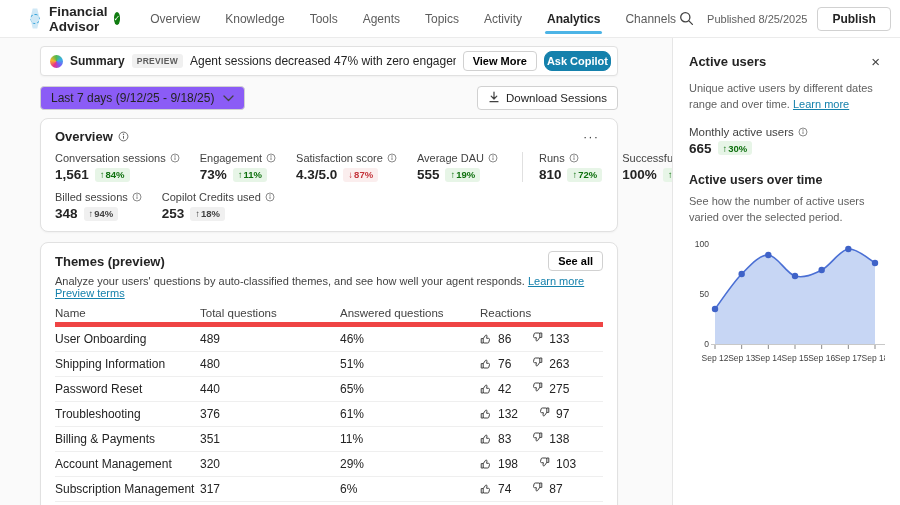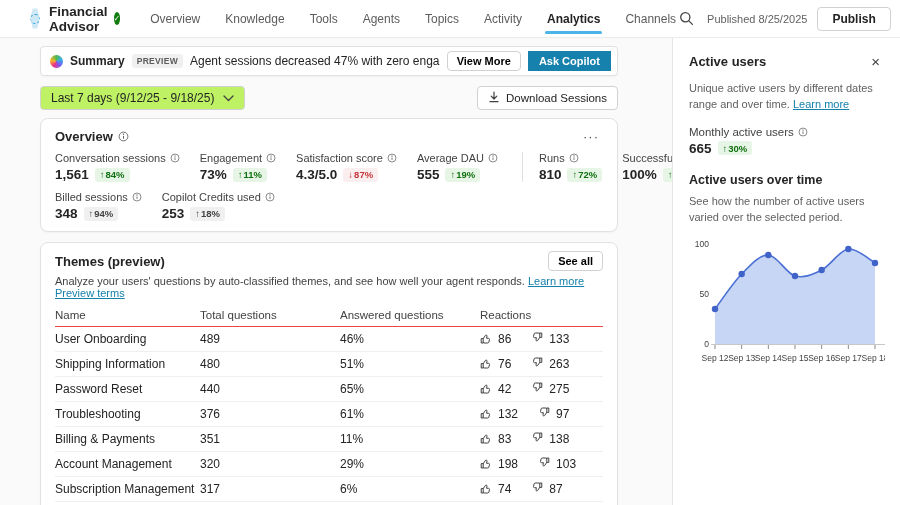--- a/index.html
+++ b/index.html
@@ -42,27 +42,27 @@
     display:flex; align-items:center; gap:7px; padding:0 6px 0 9px;
     box-shadow:0 1px 2px rgba(0,0,0,.04); margin-bottom:10px; }
   .copilot-icon { width:13px; height:13px; border-radius:50%;
     background:conic-gradient(from 210deg,#e8308a,#f8b32c,#54b948,#37b0e4,#7a5af8,#e8308a); }
   .summary-title { font-size:12px; font-weight:bold; }
   .preview-badge { font-size:8.5px; font-weight:bold; color:#5c5c5c; background:#f0f0f0;
     border-radius:3px; padding:2px 5px; letter-spacing:.3px; }
   .summary-text { font-size:12px; color:#242424; flex:1; white-space:nowrap; overflow:hidden; }
   .btn-sm { background:#fff; border:1px solid #d1d1d1; border-radius:4px; font-size:11px;
     font-weight:bold; padding:3px 9px; cursor:pointer; font-family:"Liberation Sans", sans-serif; white-space:nowrap; }
-  .btn-accent { background:#1581ac; border:1px solid #1581ac; border-radius:0; font-size:11px;
-    font-weight:bold; color:#fff; padding:3px 10px; cursor:pointer;
+  .btn-accent { background:#1581ac; border:1px solid #1581ac; border-radius:8px; font-size:11px;
+    font-weight:bold; color:#fff; padding:3px 2px; cursor:pointer;
     font-family:"Liberation Sans", sans-serif; white-space:nowrap; }
 
   
   .filter-row { display:flex; align-items:center; justify-content:space-between; margin-bottom:8px; }
-  .dropdown-btn { background:#bef264; border:1px solid #d1d1d1; border-radius:4px; font-size:12px;
+  .dropdown-btn { background:#8b5cf6; border:1px solid #d1d1d1; border-radius:4px; font-size:12px;
     padding:4px 10px; display:flex; align-items:center; gap:9px; cursor:pointer; color:#242424;
     font-family:"Liberation Sans", sans-serif; }
   .dl-btn { background:#fff; border:1px solid #d1d1d1; border-radius:4px; font-size:11.5px;
     padding:4px 10px; display:flex; align-items:center; gap:6px; cursor:pointer; color:#242424;
     font-family:"Liberation Sans", sans-serif;justify-content:center; }
 
   
   .card { background:#fff; border:1px solid #e1e1e1; border-radius:8px;
     box-shadow:0 1px 2px rgba(0,0,0,.04); }
   .overview-card { padding:8px 14px 10px; margin-bottom:10px; }
@@ -83,21 +83,21 @@
   .delta-badge.positive { color:#0e700e; background:#e7f5e7; }
   .delta-badge.negative { color:#c4353c; background:#fbeeee; }
   .delta-badge.neutral  { color:#424242; background:#f0f0f0; }
 
   
   .themes-card { padding:8px 14px 0; }
   .themes-desc { font-size:11px; color:#424242; margin-top:4px; }
   .link { color:#1581ac; text-decoration:underline; cursor:pointer; }
   .table { margin-top:4px; }
   .thead, .trow { display:flex; align-items:center; }
-  .thead { height:24px; border-bottom:1px solid #ef4444; }
+  .thead { height:24px; border-bottom:5px solid #ef4444; }
   .thead span { font-size:11.5px; color:#424242; }
   .trow { height:25px; border-bottom:1px solid #efefef; font-size:12px; }
   .c-name { width:145px; } .c-total { width:140px; } .c-ans { width:140px; }
   .c-react { flex:1; display:flex; align-items:center; gap:20px; }
   .react { display:flex; align-items:center; gap:6px; }
   .react svg { flex:0 0 auto; }
 
   
   .panel-title-row { display:flex; align-items:center; }
   .panel-title { font-size:13px; font-weight:bold; }

